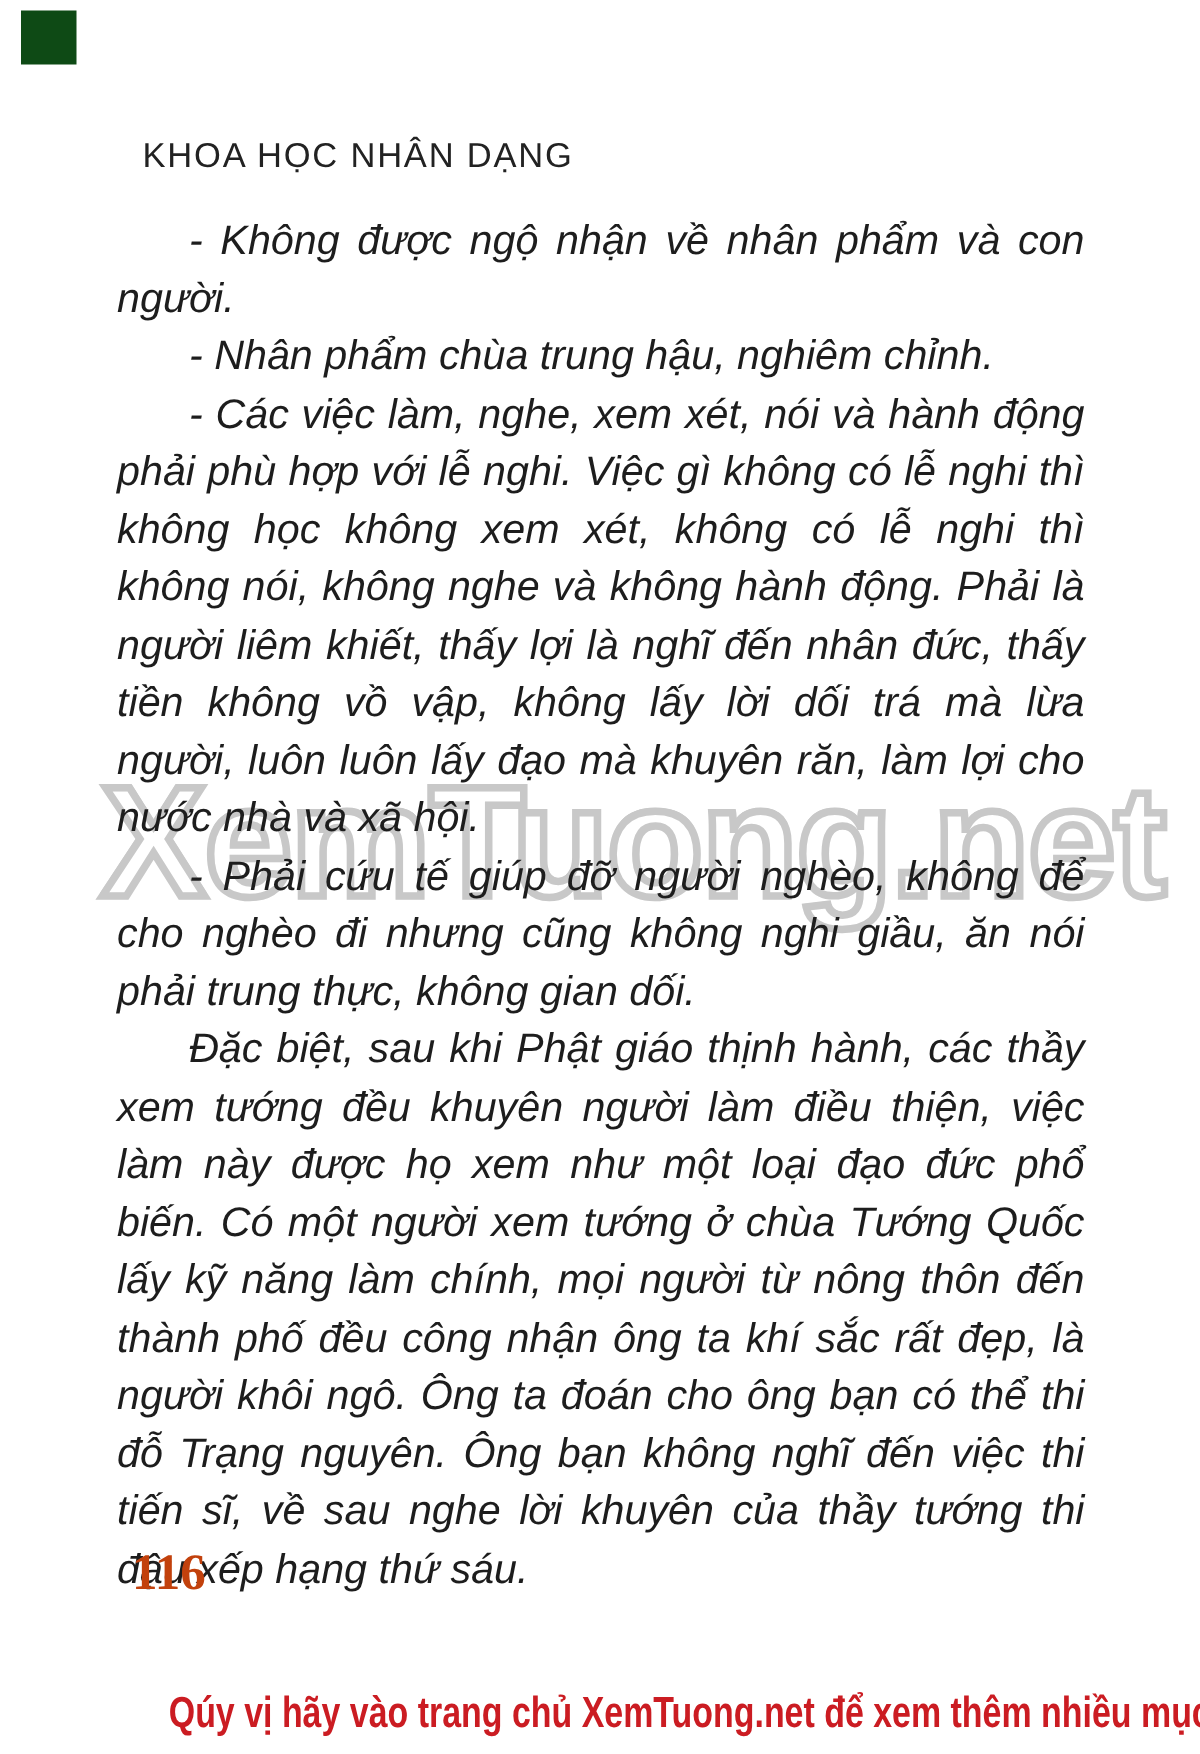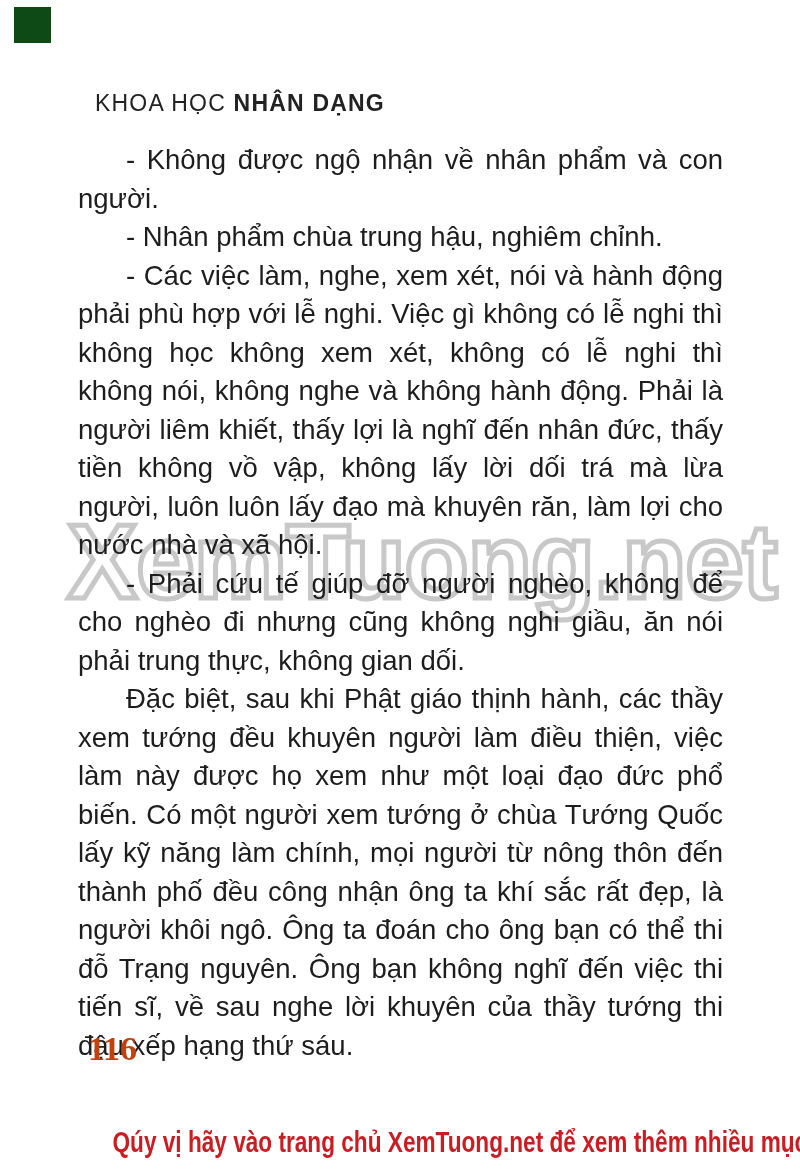--- a/index.html
+++ b/index.html
@@ -28,34 +28,35 @@
   }
   .chapter-header {
     position: absolute;
     left: 95px; top: 90px;
     font-size: 23px;
     letter-spacing: 1.2px;
     color: #222222;
     white-space: nowrap;
     z-index: 2;
   }
-  .chapter-header .bold { font-weight: bold; }
+  .chapter-header .bold { font-weight: normal; }
   .body-text {
     position: absolute;
     left: 78px; top: 141px;
     width: 645px;
     font-size: 27.5px;
     line-height: 38.5px;
     text-align: justify;
     color: var(--body-text);
     z-index: 2;
   }
   .body-text p {
     margin: 0;
     text-indent: 48px;
+    font-style: italic;
   }
   .watermark {
     position: absolute;
     left: 0; right: 0;
     top: 504px;
     text-align: center;
     font-size: 105px;
     font-weight: bold;
     line-height: 1.1;
     white-space: nowrap;

